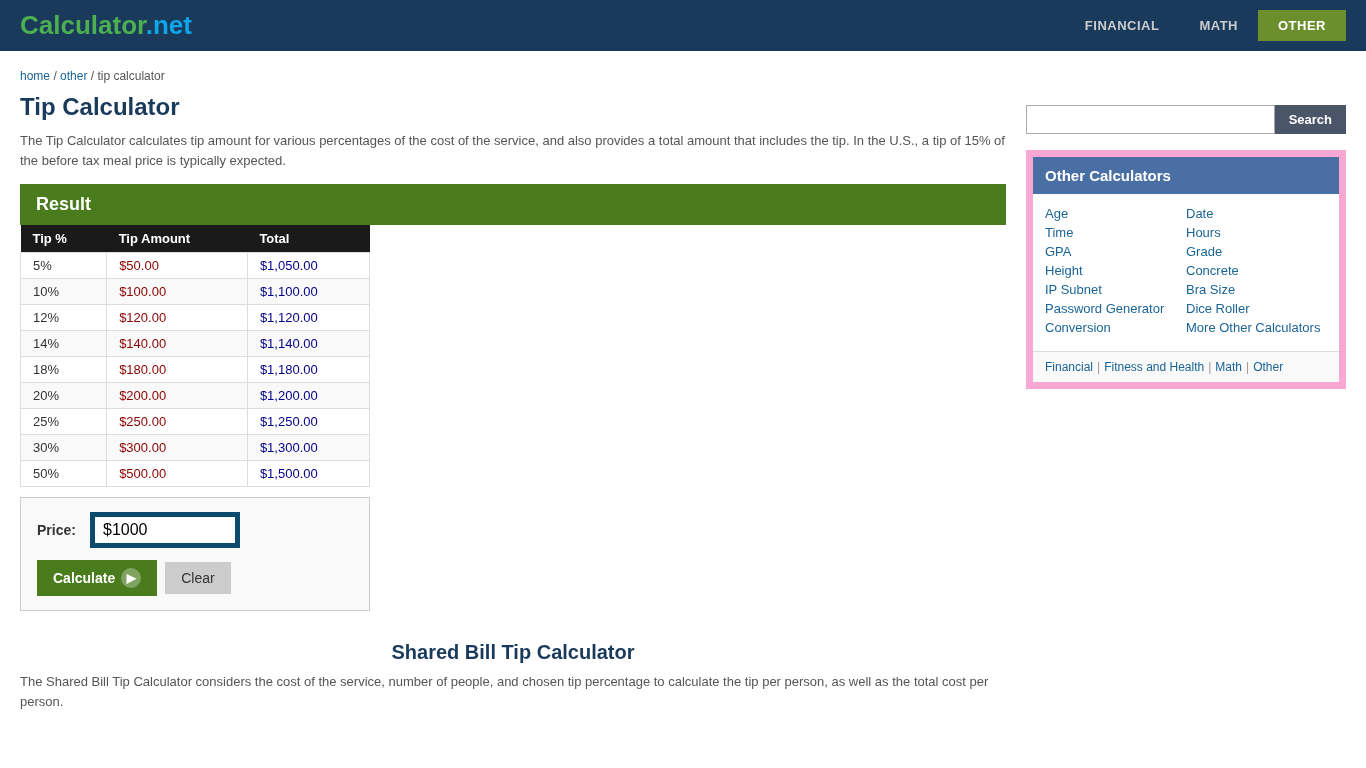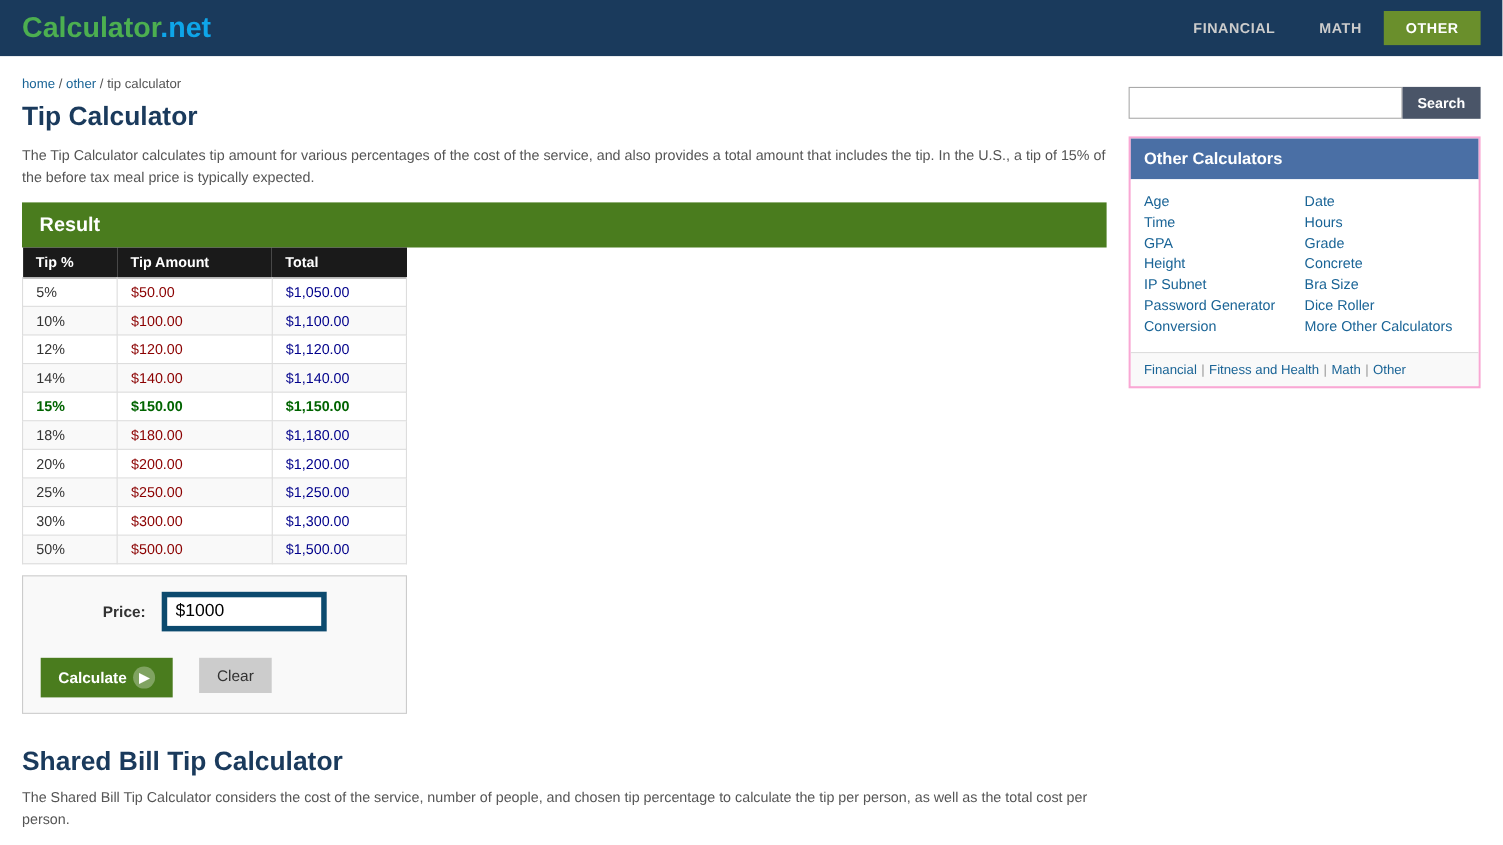--- a/index.html
+++ b/index.html
@@ -126,39 +126,38 @@
       border: 1px solid #ccc;
       padding: 14px 16px;
       margin-top: 10px;
       display: inline-block;
       background: #f9f9f9;
       min-width: 350px;
     }
     #price-row {
       display: flex;
       align-items: center;
-      margin-bottom: 24px;
-      justify-content: center;
+      margin-bottom: 12px;
     }
     #price-label {
       font-weight: bold;
       font-size: 14px;
       margin-right: 8px;
       min-width: 45px;
     }
     #price-input {
       border: 5px solid #0c4a6e;
       padding: 4px 8px;
       font-size: 16px;
       width: 150px;
     }
     #btn-row {
       display: flex;
-      gap: 24px;
-      align-items: flex-start;
+      gap: 8px;
+      align-items: center;
     }
     #calculate-btn {
       background: #4a7c1e;
       color: #fff;
       border: none;
       padding: 8px 16px;
       font-size: 14px;
       font-weight: bold;
       cursor: pointer;
       display: flex;
@@ -183,55 +182,56 @@
       padding: 8px 16px;
       font-size: 14px;
       cursor: pointer;
     }
 
     
     #shared-section {
       margin-top: 30px;
     }
     #shared-title {
-      font-size: 24px;
+      font-size: 20px;
       font-weight: bold;
       color: #1a3a5c;
       margin-bottom: 8px;
+      text-align: center;
     }
     #shared-desc {
       font-size: 13px;
       color: #555;
       line-height: 1.5;
     }
 
     
     #search-row {
       display: flex;
       margin-bottom: 16px;
-      margin-top: 18px;
+      margin-top: 44px;
     }
     #search-input {
       flex: 1;
       border: 1px solid #aaa;
       padding: 6px 8px;
       font-size: 13px;
     }
     #search-btn {
       background: #4a5568;
       color: #fff;
       border: none;
       padding: 6px 14px;
       font-size: 13px;
       cursor: pointer;
       font-weight: bold;
     }
 
     #other-calculators-box {
-      border: 2px solid #f9a8d4;
+      border: 7px solid #f9a8d4;
     }
     #other-calc-header {
       background: #4a6fa5;
       color: #fff;
       font-size: 15px;
       font-weight: bold;
       padding: 10px 12px;
     }
     #other-calc-body {
       padding: 12px;
@@ -325,25 +325,20 @@
           <tr>
             <td class="tip-pct">12%</td>
             <td class="tip-amount">$120.00</td>
             <td class="total-amount">$1,120.00</td>
           </tr>
           <tr>
             <td class="tip-pct">14%</td>
             <td class="tip-amount">$140.00</td>
             <td class="total-amount">$1,140.00</td>
           </tr>
-          <tr class="highlighted">
-            <td class="tip-pct">15%</td>
-            <td class="tip-amount">$150.00</td>
-            <td class="total-amount">$1,150.00</td>
-          </tr>
           <tr>
             <td class="tip-pct">18%</td>
             <td class="tip-amount">$180.00</td>
             <td class="total-amount">$1,180.00</td>
           </tr>
           <tr>
             <td class="tip-pct">20%</td>
             <td class="tip-amount">$200.00</td>
             <td class="total-amount">$1,200.00</td>
           </tr>

